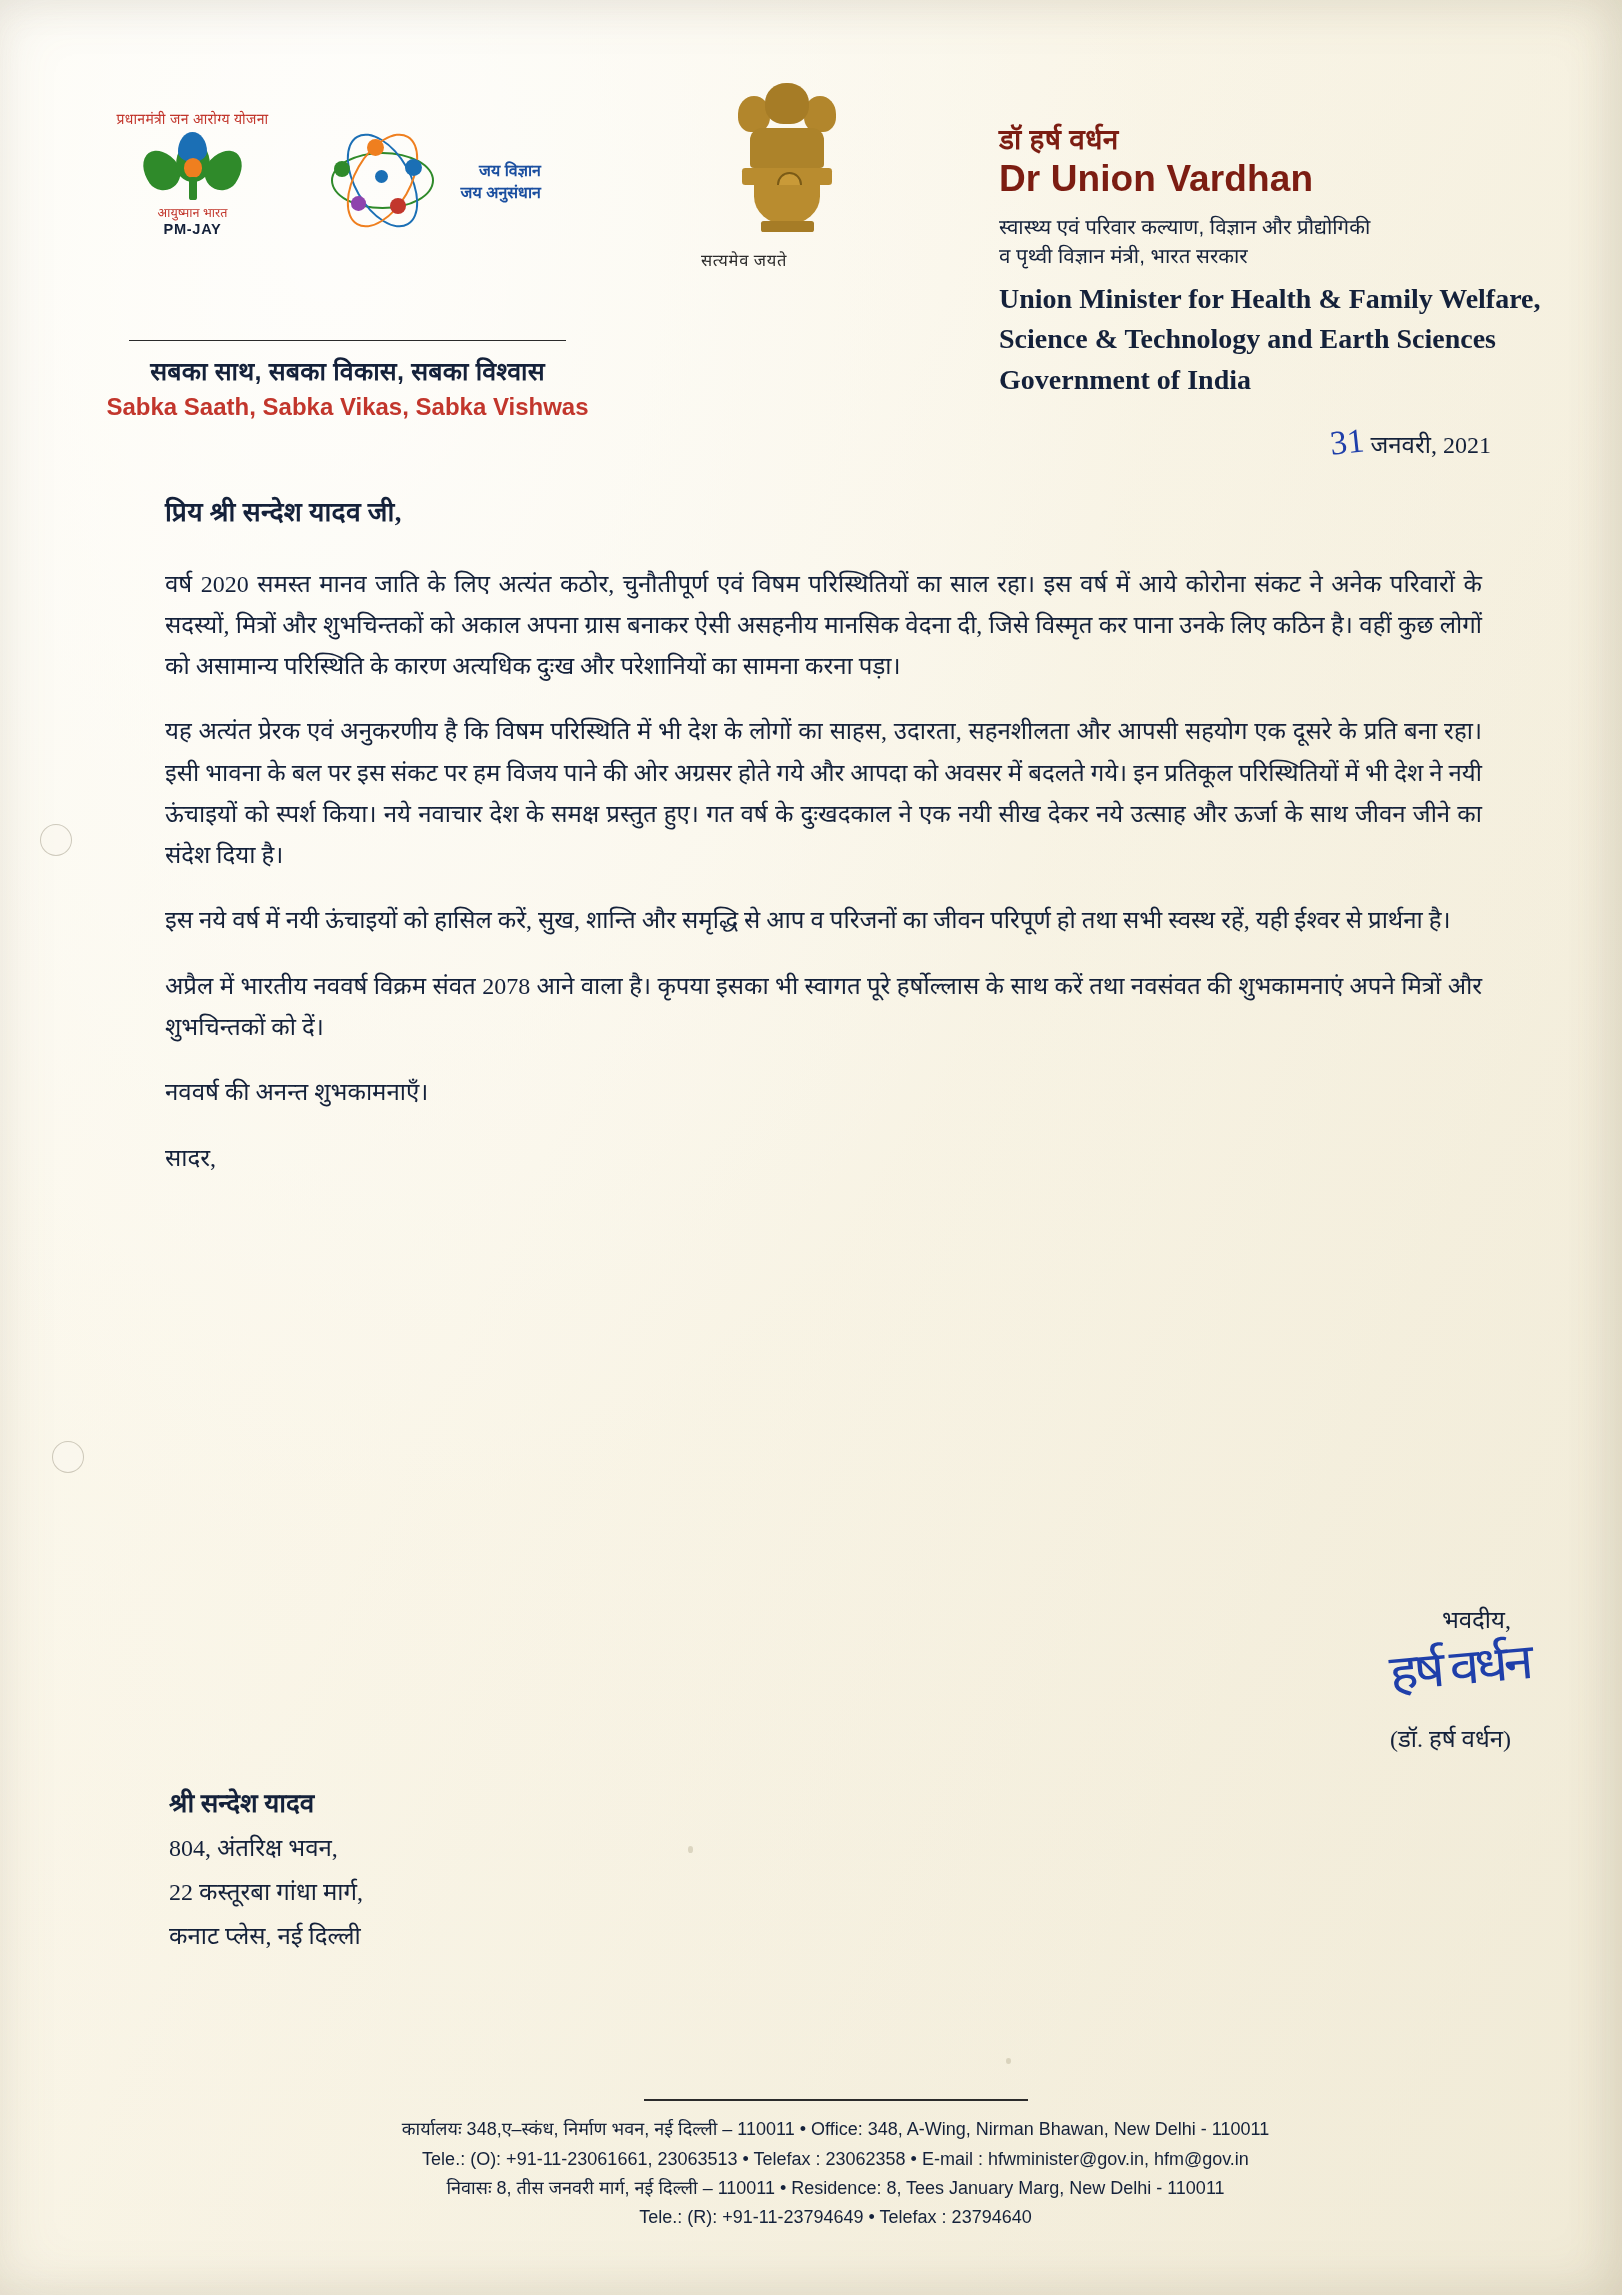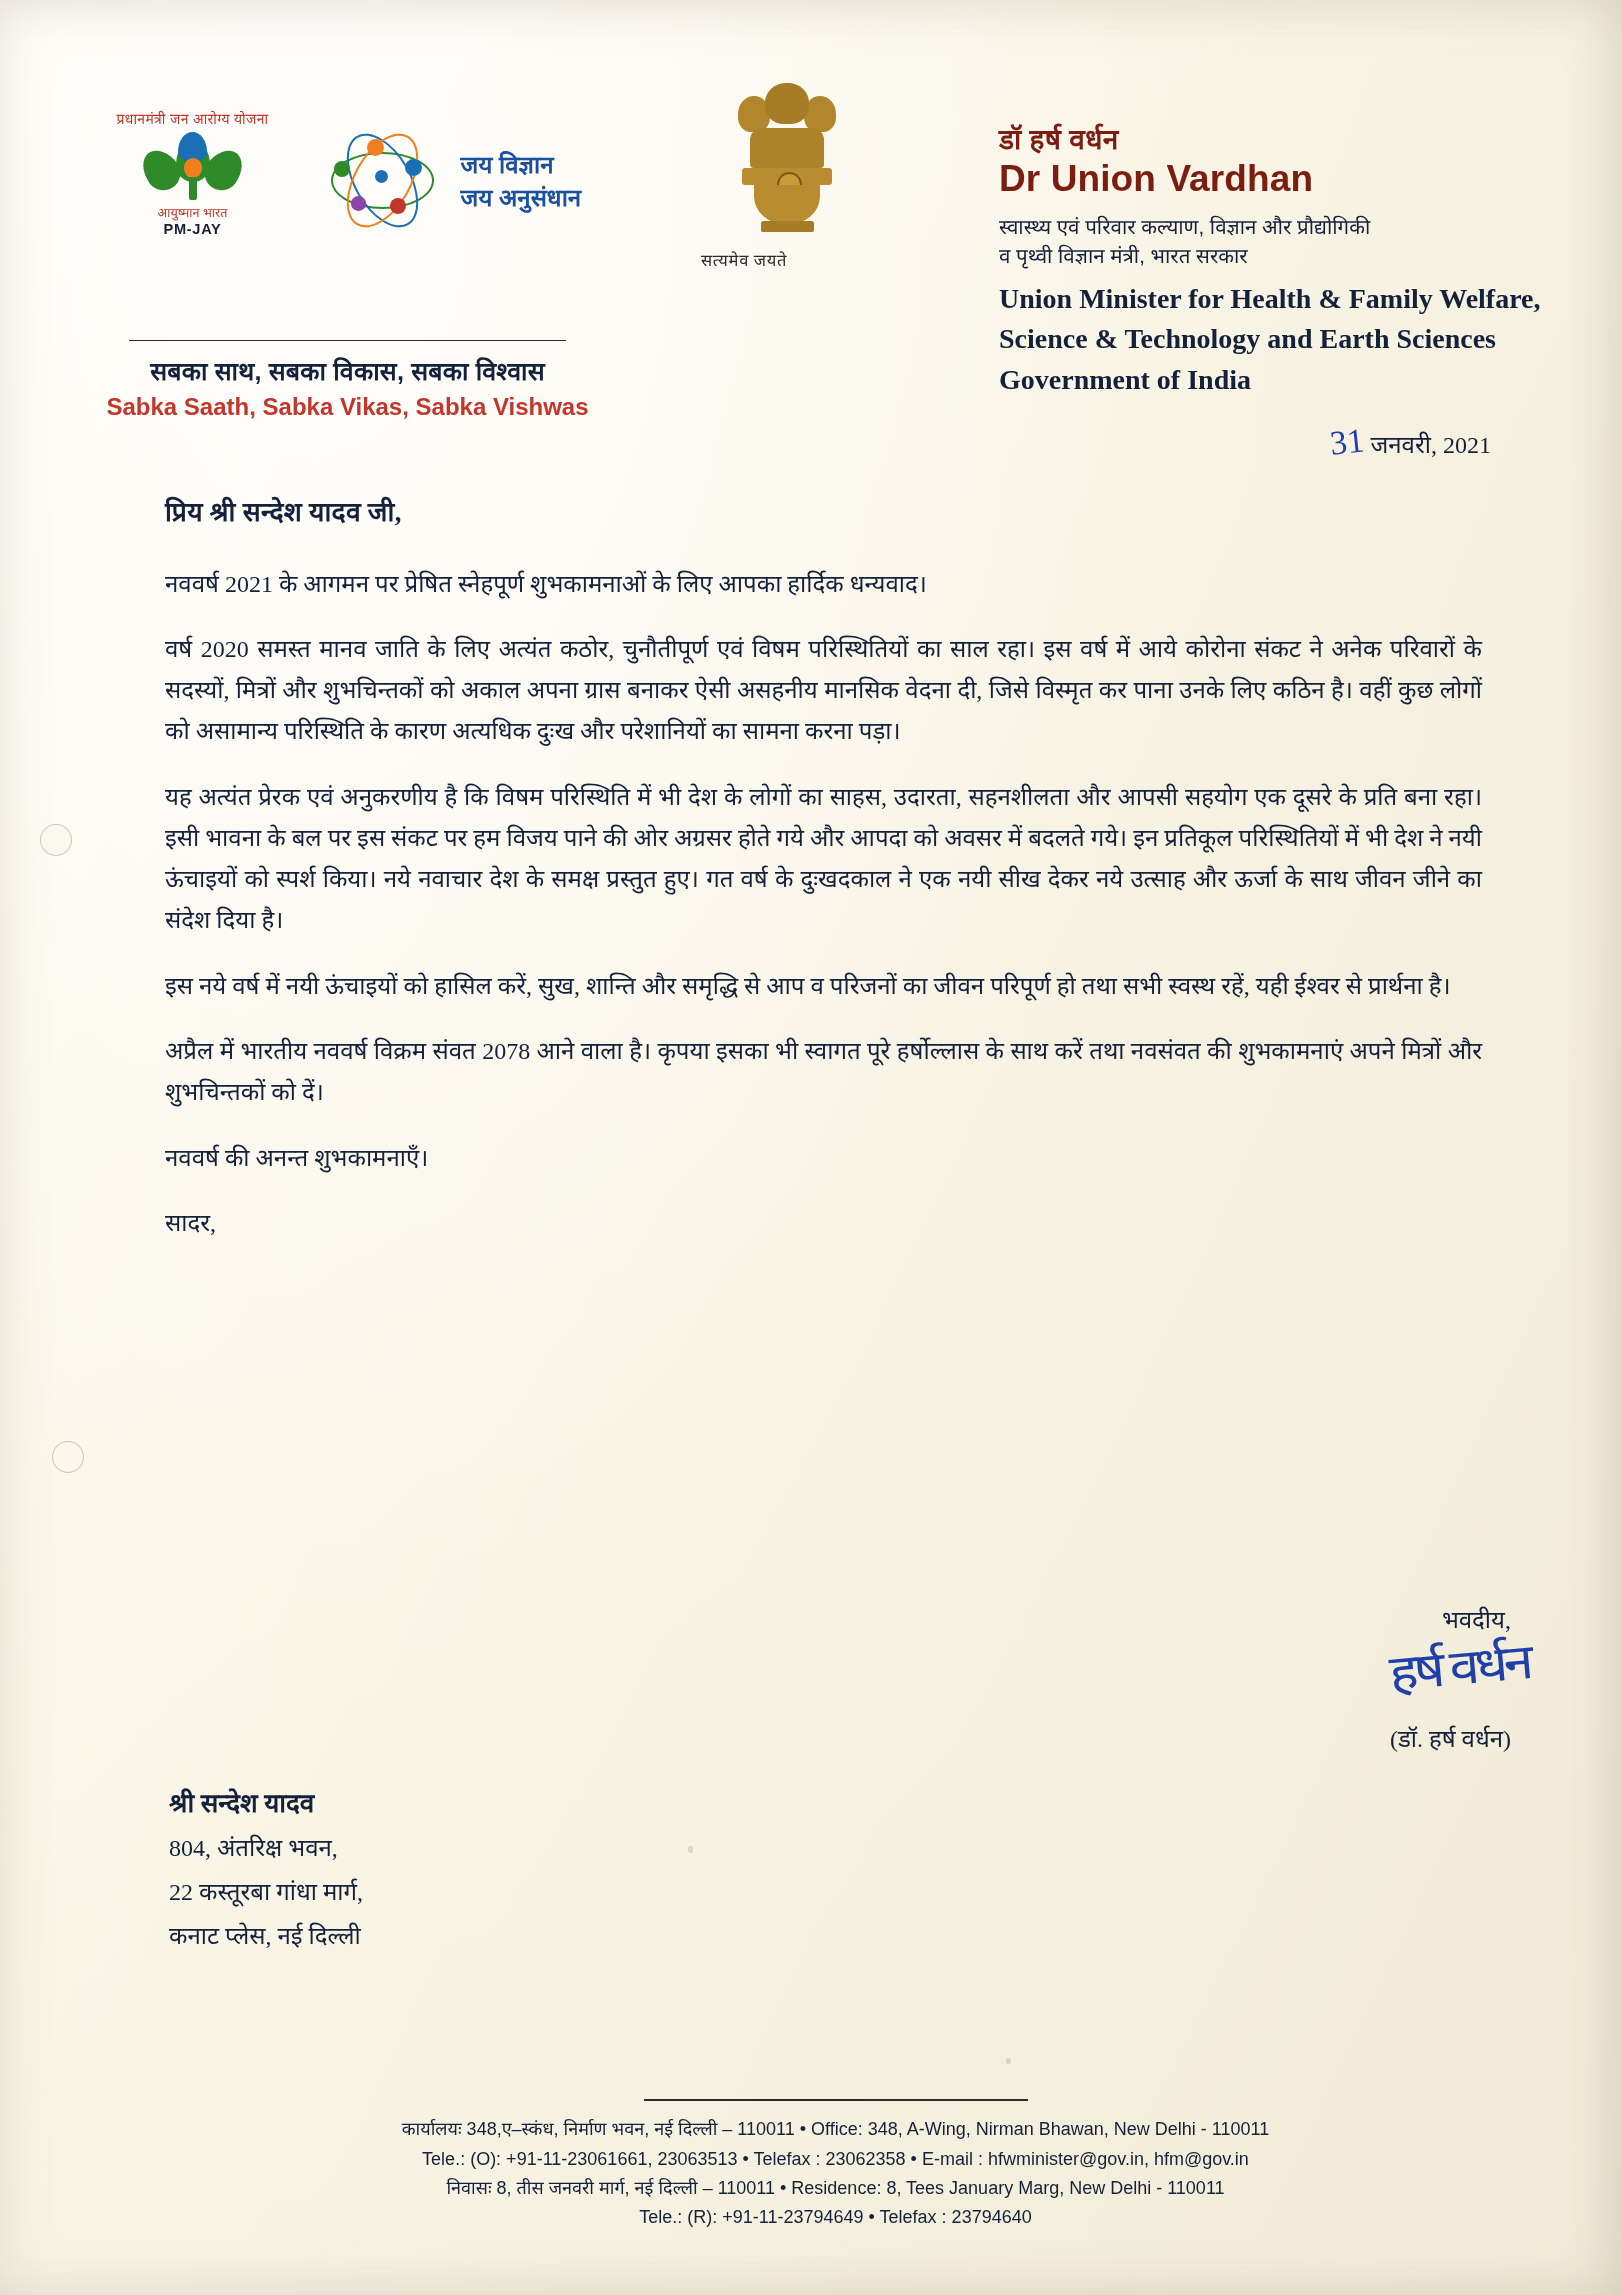--- a/index.html
+++ b/index.html
@@ -135,23 +135,24 @@
   .dot { position: absolute; border-radius: 50%; }
   .atom .d1 { left: 56px;  top: 6.6px;  width: 17px; height: 17px; background: #ef7f1f; }
   .atom .d2 { left: 22.5px;  top: 29px;  width: 16px; height: 16px; background: #2f8a2a; }
   .atom .d3 { left: 94px; top: 26.5px;  width: 17px; height: 17px; background: #1b6fb5; }
   .atom .d4 { left: 40px;  top: 64px;  width: 14.6px; height: 14.6px; background: #8e44ad; }
   .atom .d5 { left: 79px; top: 66px; width: 16px; height: 16px; background: #c2362c; }
   .atom .d6 { left: 64px;  top: 38px;  width: 13.2px; height: 13.2px; background: #1b6fb5; }
   .jv-text {
     font-family: "Liberation Sans", sans-serif;
     color: #1b4fa0;
-    font-size: 24px;
+    font-size: 16px;
     line-height: 1.35;
     font-weight: bold;
+    text-align: right;
   }
 
   
   .slogan-wrap {
     position: absolute;
     left: 86px; top: 294px;
     width: 523px;
     text-align: center;
   }
   .slogan-rule {
@@ -450,21 +451,20 @@
     </div>
   </div>
 
   <div class="date-line">
     <span class="date-hand">31</span>
     <span>जनवरी, 2021</span>
   </div>
 
   <div class="body-text">
     <div class="salutation">प्रिय श्री सन्देश यादव जी,</div>
-    <p>नववर्ष 2021 के आगमन पर प्रेषित स्नेहपूर्ण शुभकामनाओं के लिए आपका हार्दिक धन्यवाद।</p>
     <p>वर्ष 2020 समस्त मानव जाति के लिए अत्यंत कठोर, चुनौतीपूर्ण एवं विषम परिस्थितियों का साल रहा। इस वर्ष में आये कोरोना संकट ने अनेक परिवारों के सदस्यों, मित्रों और शुभचिन्तकों को अकाल अपना ग्रास बनाकर ऐसी असहनीय मानसिक वेदना दी, जिसे विस्मृत कर पाना उनके लिए कठिन है। वहीं कुछ लोगों को असामान्य परिस्थिति के कारण अत्यधिक दुःख और परेशानियों का सामना करना पड़ा।</p>
     <p>यह अत्यंत प्रेरक एवं अनुकरणीय है कि विषम परिस्थिति में भी देश के लोगों का साहस, उदारता, सहनशीलता और आपसी सहयोग एक दूसरे के प्रति बना रहा। इसी भावना के बल पर इस संकट पर हम विजय पाने की ओर अग्रसर होते गये और आपदा को अवसर में बदलते गये। इन प्रतिकूल परिस्थितियों में भी देश ने नयी ऊंचाइयों को स्पर्श किया। नये नवाचार देश के समक्ष प्रस्तुत हुए। गत वर्ष के दुःखदकाल ने एक नयी सीख देकर नये उत्साह और ऊर्जा के साथ जीवन जीने का संदेश दिया है।</p>
     <p>इस नये वर्ष में नयी ऊंचाइयों को हासिल करें, सुख, शान्ति और समृद्धि से आप व परिजनों का जीवन परिपूर्ण हो तथा सभी स्वस्थ रहें, यही ईश्वर से प्रार्थना है।</p>
     <p>अप्रैल में भारतीय नववर्ष विक्रम संवत 2078 आने वाला है। कृपया इसका भी स्वागत पूरे हर्षोल्लास के साथ करें तथा नवसंवत की शुभकामनाएं अपने मित्रों और शुभचिन्तकों को दें।</p>
     <p>नववर्ष की अनन्त शुभकामनाएँ।</p>
     <p class="closing">सादर,</p>
   </div>
 
   <div class="sign-block">
     <div class="sign-bhavdiya">भवदीय,</div>

